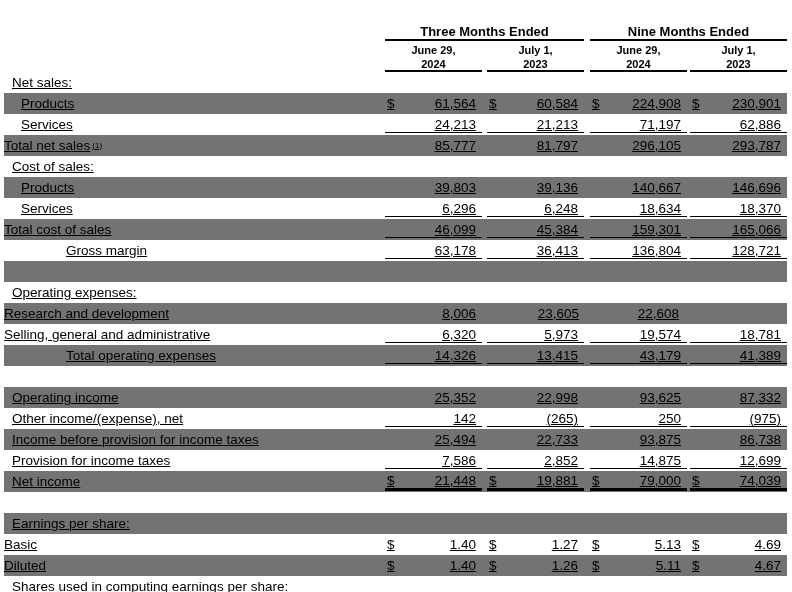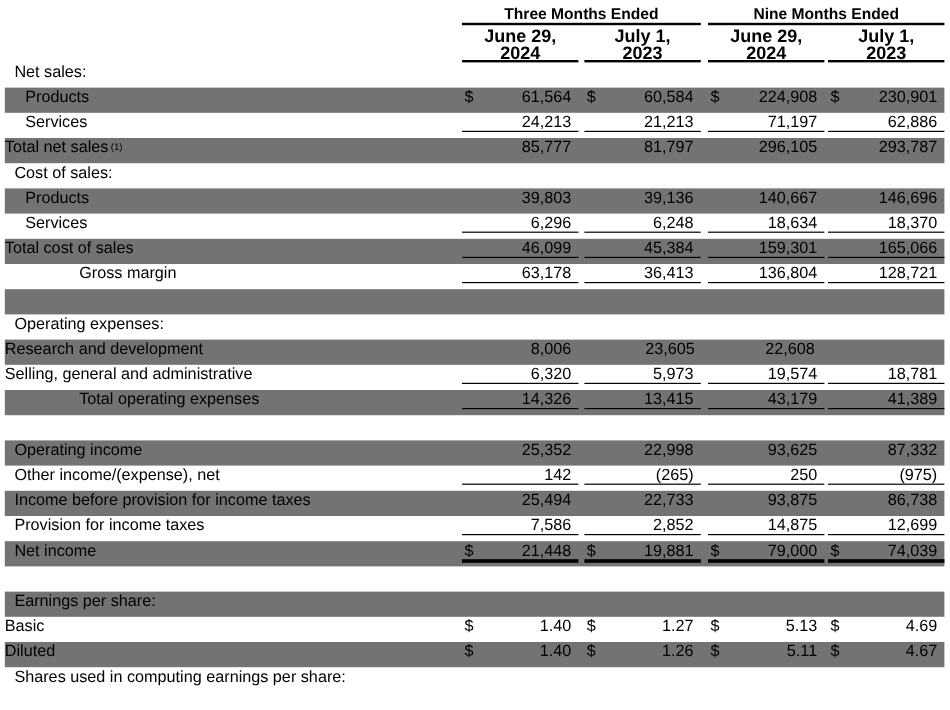--- a/index.html
+++ b/index.html
@@ -3,31 +3,31 @@
 <meta charset="utf-8">
 <style>
   html,body{margin:0;padding:0;}
   body{
     width:792px;height:592px;overflow:hidden;background:#ffffff;color:#000;
     font-family:"Liberation Sans",sans-serif;
   }
   .sheet{margin:0 5px 0 4px;width:783px;}
 
   
-  .hrow1{display:flex;margin-top:4px;height:17px;font-weight:bold;font-size:13px;}
+  .hrow1{display:flex;margin-top:24px;height:17px;font-weight:bold;font-size:13px;}
   .hspacer{width:381px;flex:none;}
   .pair{height:100%;box-sizing:border-box;border-bottom:2.5px solid #000;text-align:center;}
   .p1{width:199px;}
   .p2{width:197px;margin-left:6px;}
-  .hrow2{display:flex;margin-top:2px;height:29px;font-weight:bold;font-size:15px;line-height:13.5px;}
+  .hrow2{display:flex;margin-top:2px;height:29px;font-weight:bold;font-size:11px;line-height:13.5px;}
   .dcell{width:97px;flex:none;box-sizing:border-box;border-bottom:2px solid #000;text-align:center;padding-top:1px;height:100%;}
   .dcell span{display:block;}
 
   
-  .row{display:flex;height:21px;align-items:flex-start;font-size:13.5px;}
+  .row{display:flex;height:21px;align-items:center;font-size:13.5px;text-decoration:underline;}
   .row.shaded{background:#737373;}
   .lbl{width:381px;flex:none;display:flex;align-items:center;box-sizing:border-box;white-space:nowrap;}
   .ind0{padding-left:8px;}
   .ind1{padding-left:17px;}
   .ind2{}
   .ind3{padding-left:62px;}
   .grp{width:97px;flex:none;display:flex;align-items:center;box-sizing:border-box;padding:0 6px 0 2px;}
   .g1{margin-left:5px;}
   .g2{margin-left:6px;}
   .g3{margin-left:3px;}

